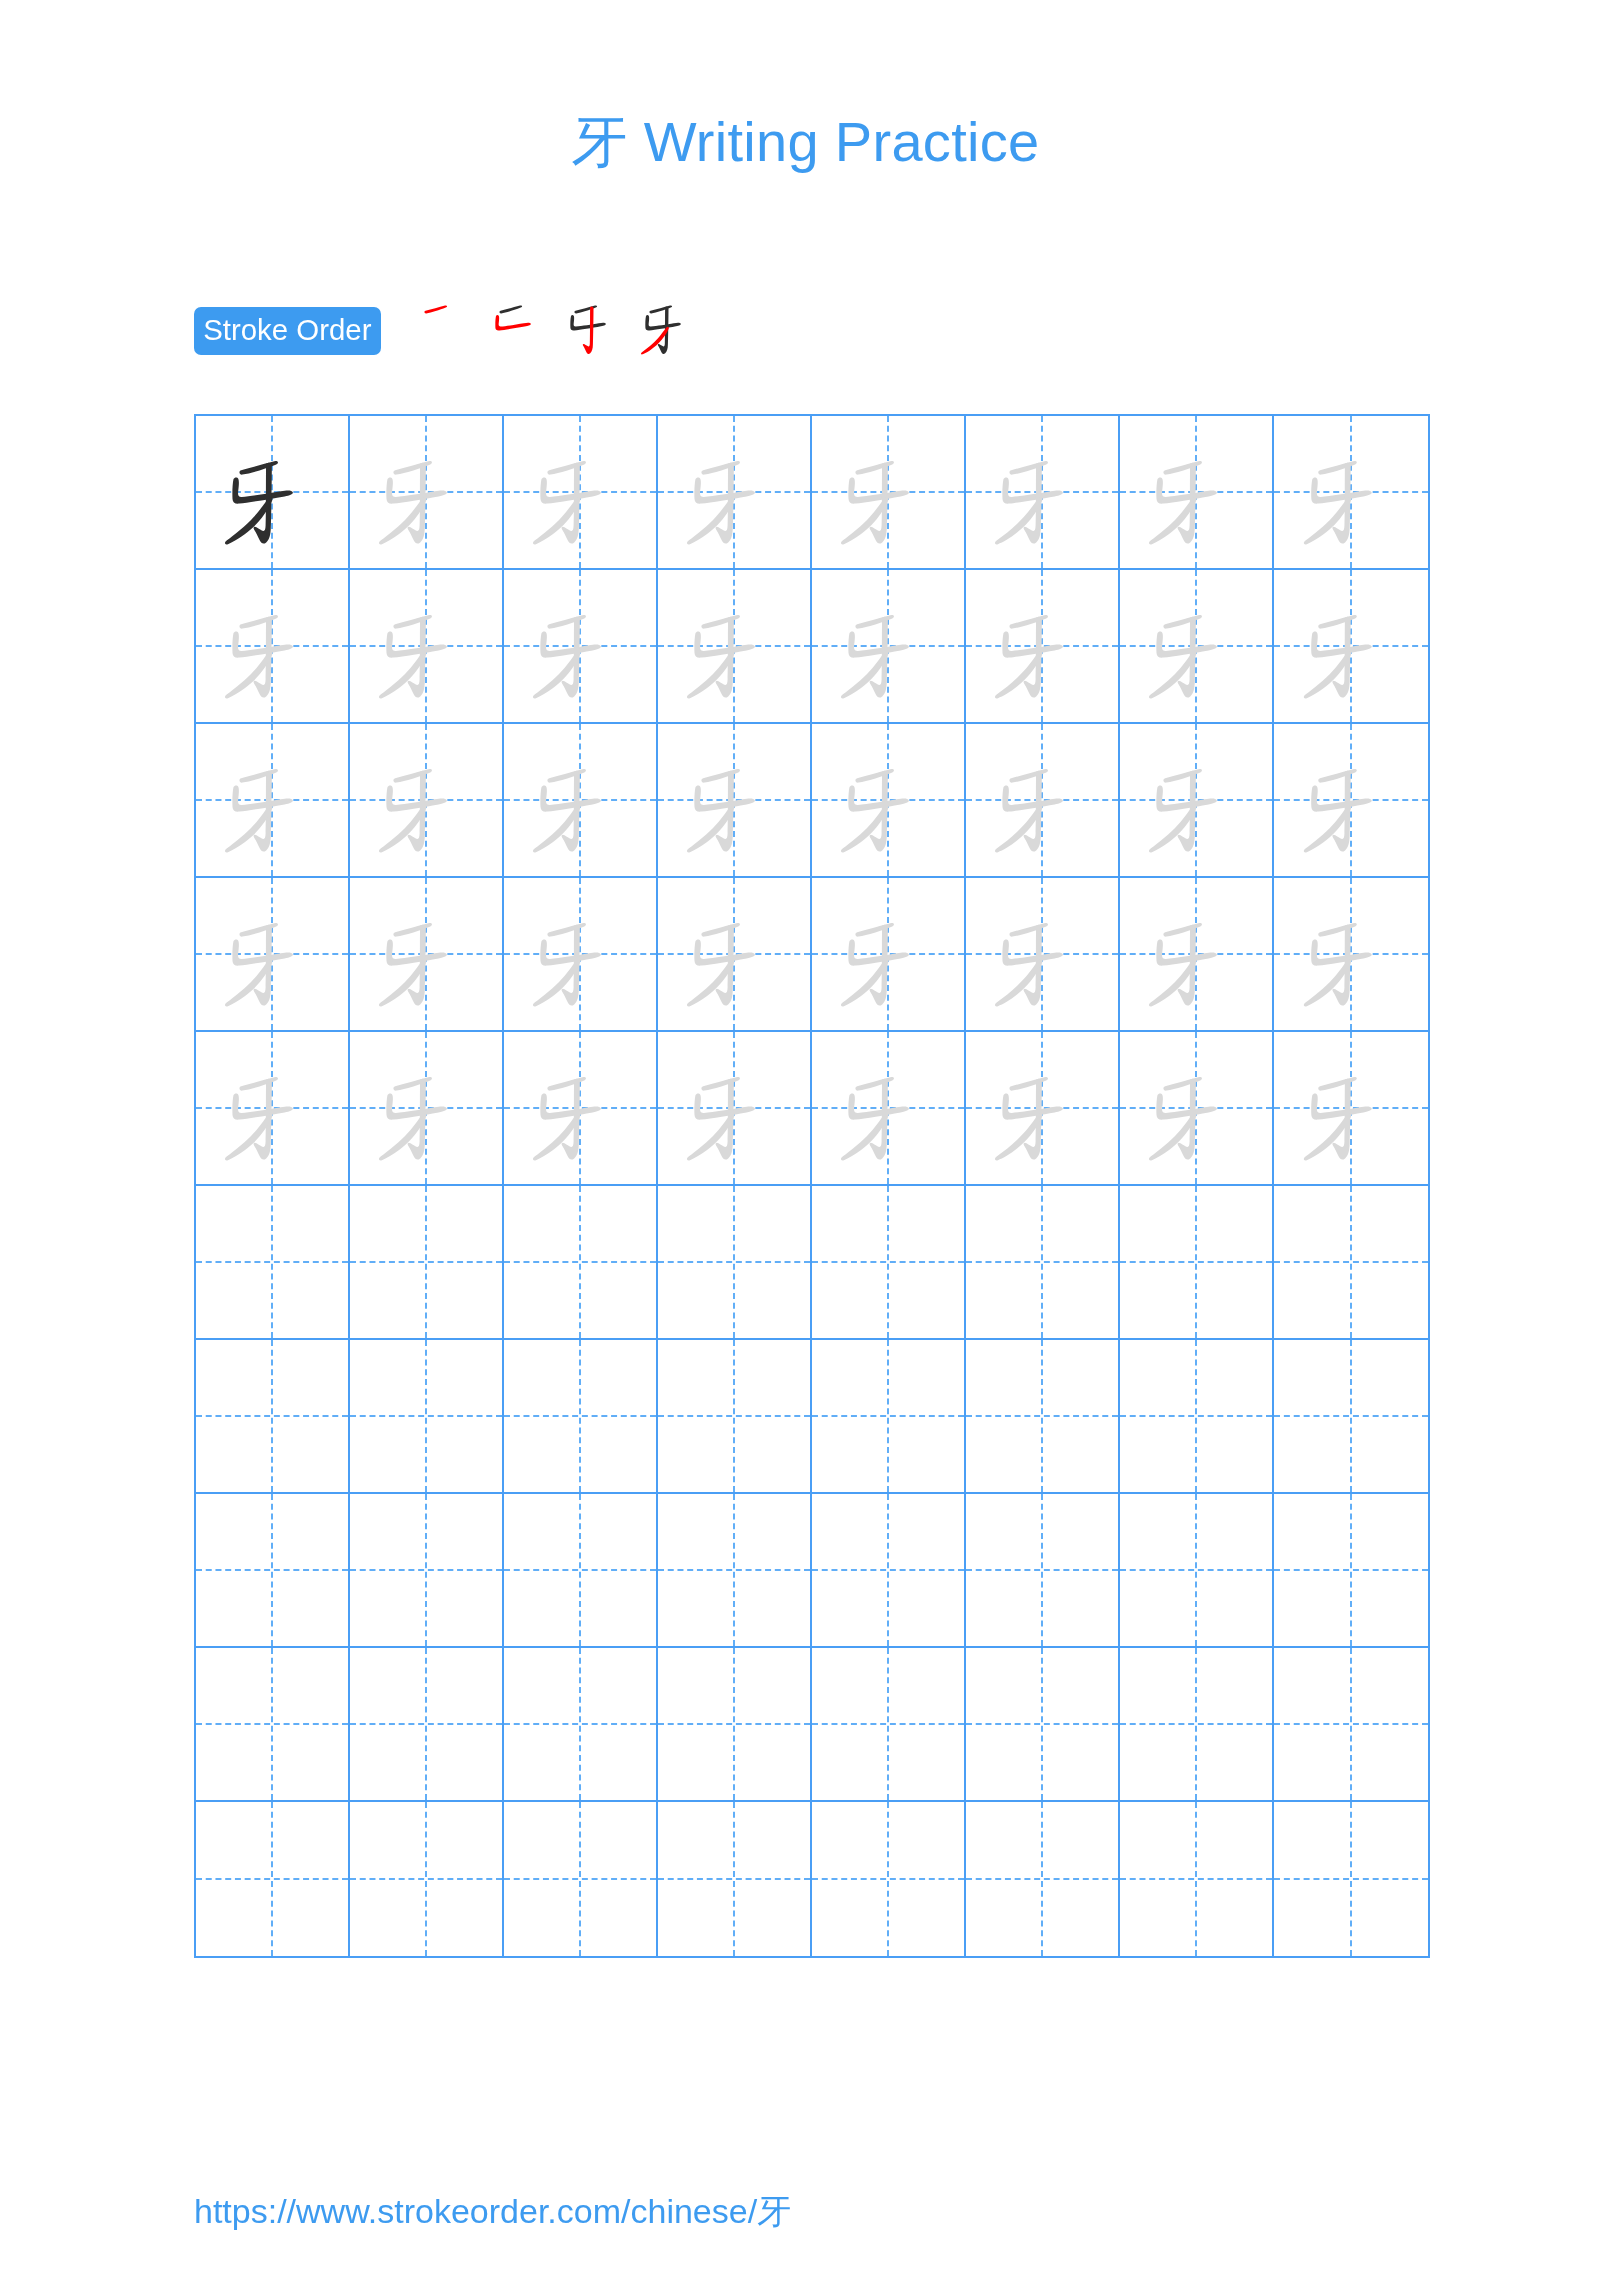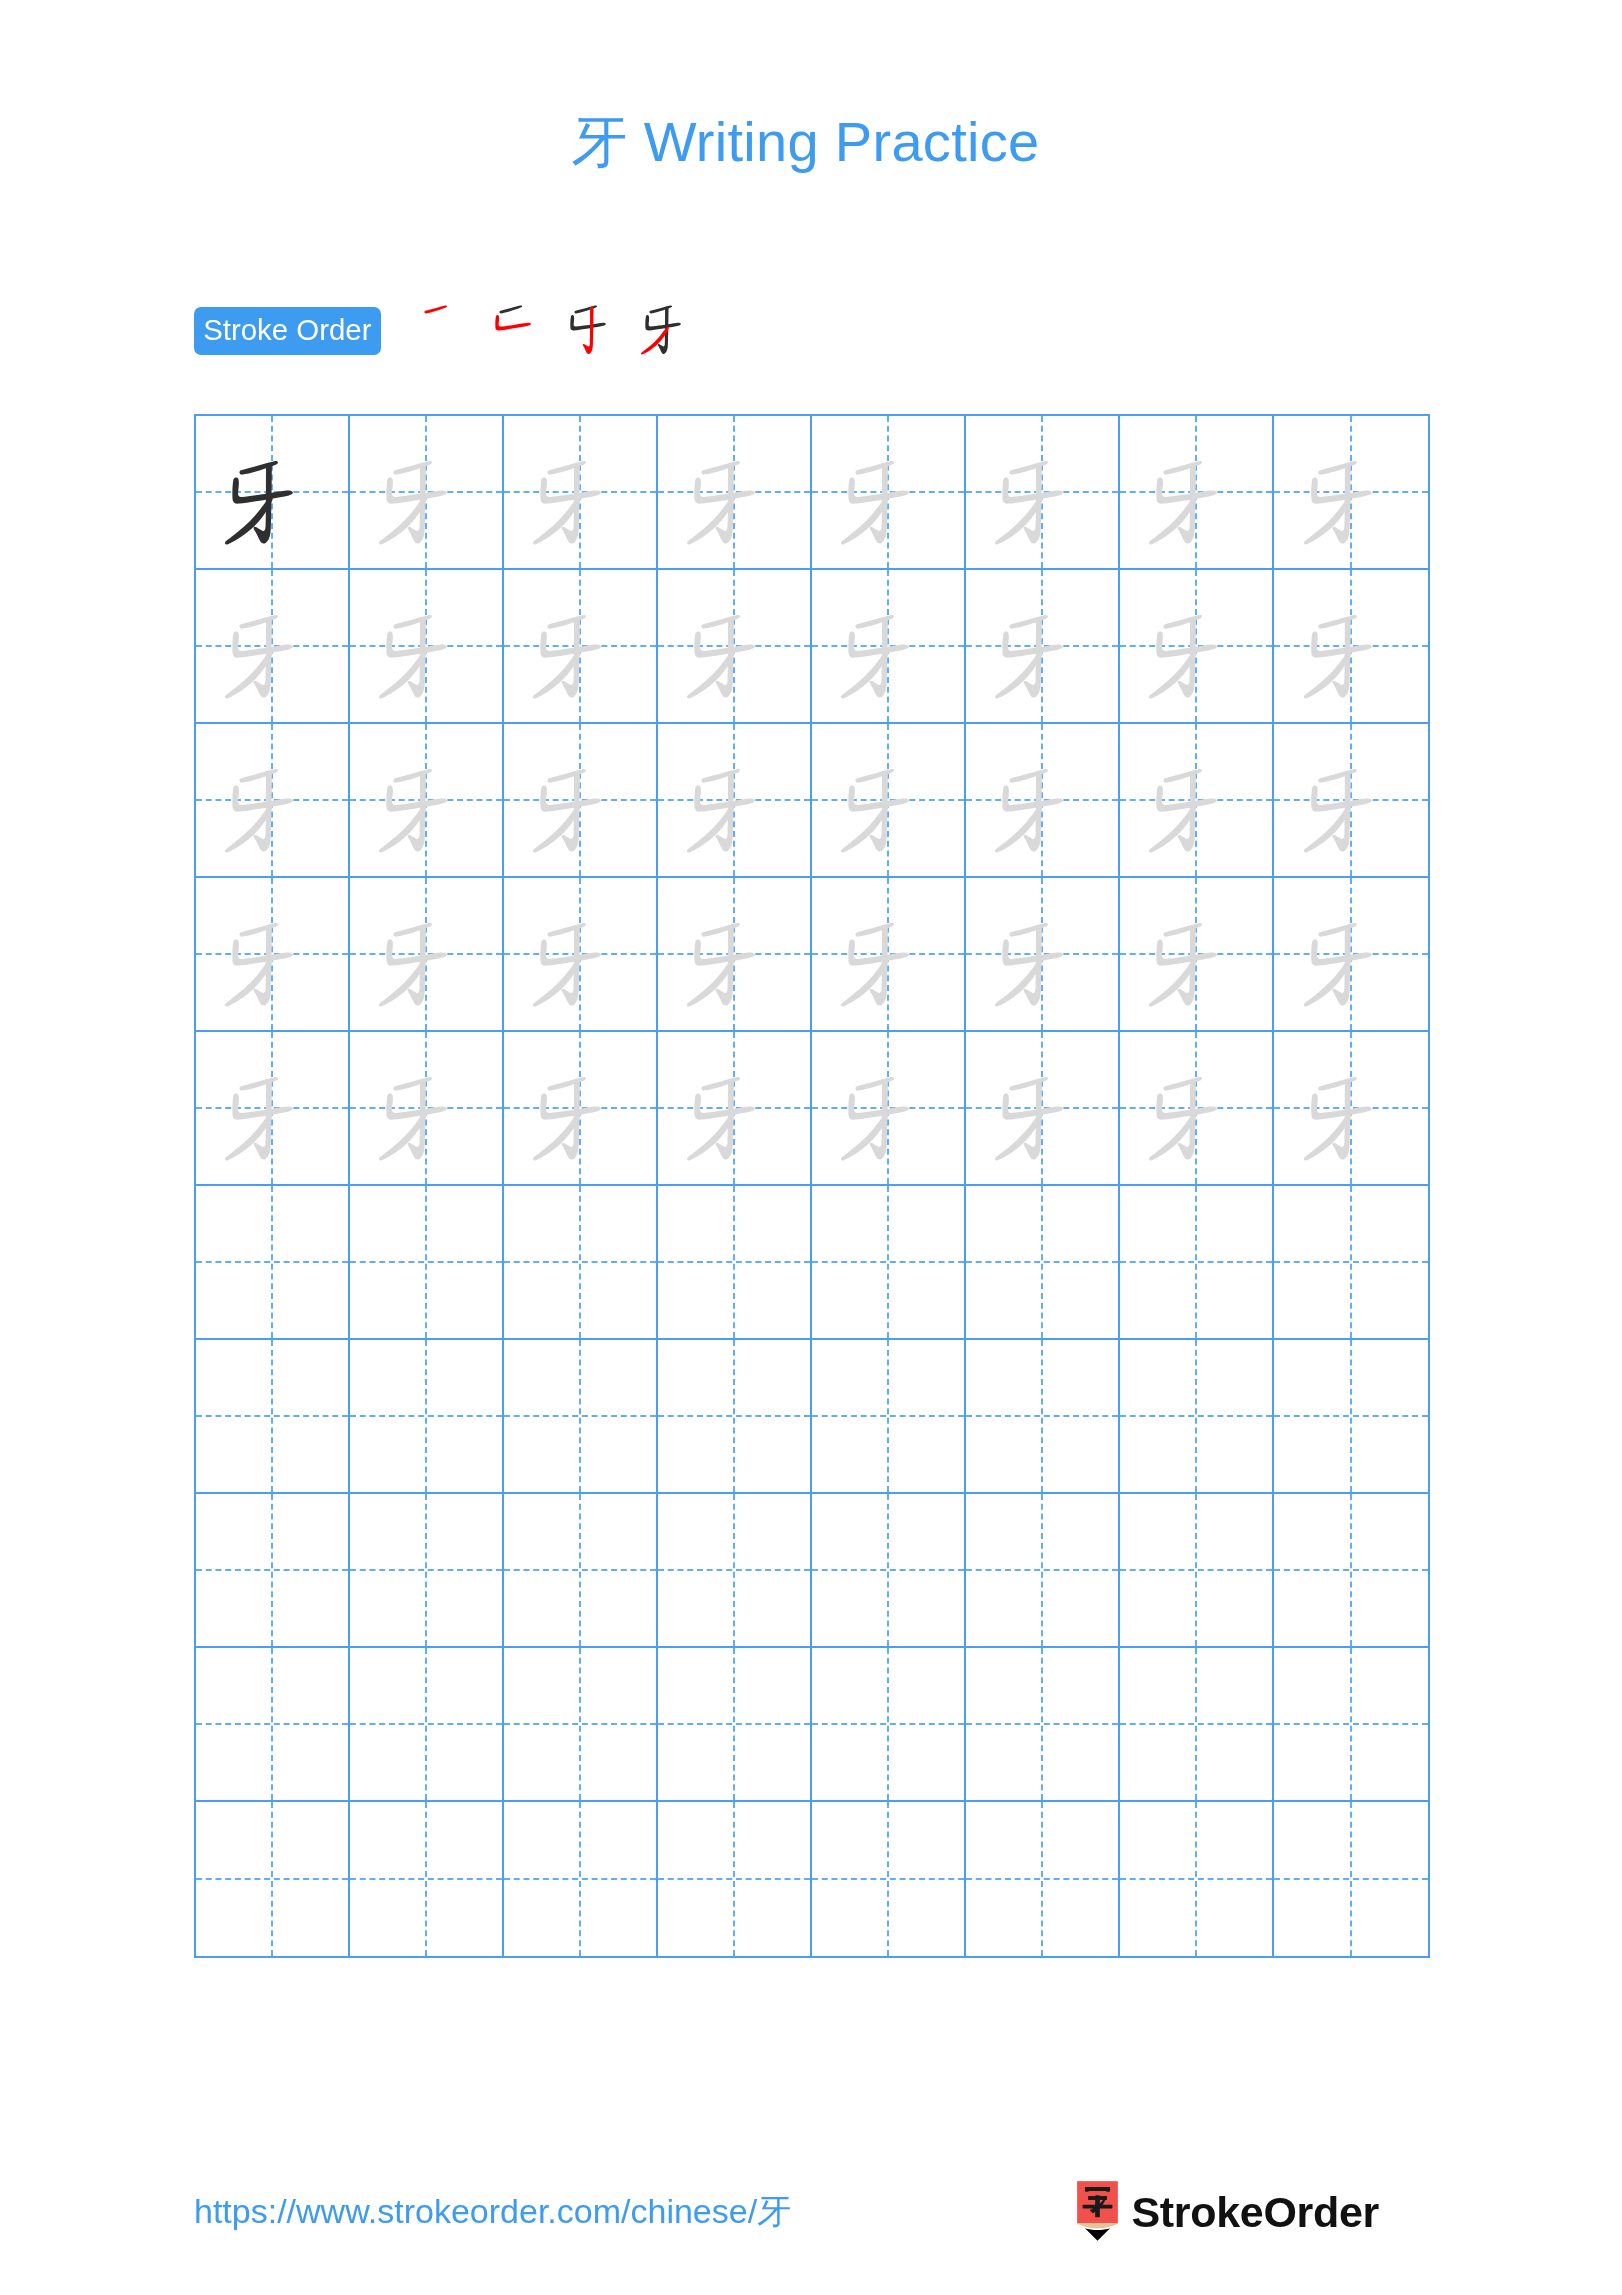--- a/index.html
+++ b/index.html
@@ -658,31 +658,14 @@
     <div class="cell last-row"></div>
     <div class="cell last-row"></div>
     <div class="cell last-row"></div>
     <div class="cell last-row"></div>
     <div class="cell last-row"></div>
     <div class="cell last-col last-row"></div>
   </div>
 
 <div class="footer">
   <div class="footer-url">https://www.strokeorder.com/chinese/牙</div>
-  <div class="footer-brand">
-    <svg class="brand-logo" viewBox="0 0 60 80" xmlns="http://www.w3.org/2000/svg">
-      <rect x="4" y="0" width="52" height="54" fill="#f2504b"></rect>
-      <path d="M4 54 C16 62, 44 62, 56 54 L56 54 L4 54 Z" fill="#e3c49a"></path>
-      <path d="M14 60 C22 63, 38 63, 46 60 L30 76 Z" fill="#000000"></path>
-      <g fill="#1a1a1a">
-        <rect x="14" y="7.5" width="32" height="5" rx="1"></rect>
-        <rect x="14" y="7.5" width="5" height="6" rx="1"></rect>
-        <rect x="41" y="7.5" width="5" height="6" rx="1"></rect>
-        <path d="M18 19 L42 19 L42 24 L18 24 Z"></path>
-        <path d="M40 19 L42 19 C38 31, 32 37, 24 41 L20 37 C28 33, 36 28, 40 19 Z"></path>
-        <rect x="11" y="30" width="38" height="5" rx="1"></rect>
-        <rect x="27" y="18" width="6" height="28" rx="1"></rect>
-      </g>
-    </svg>
-    <div class="brand-name">StrokeOrder</div>
-  </div>
 </div>
 
 
 </body></html>

